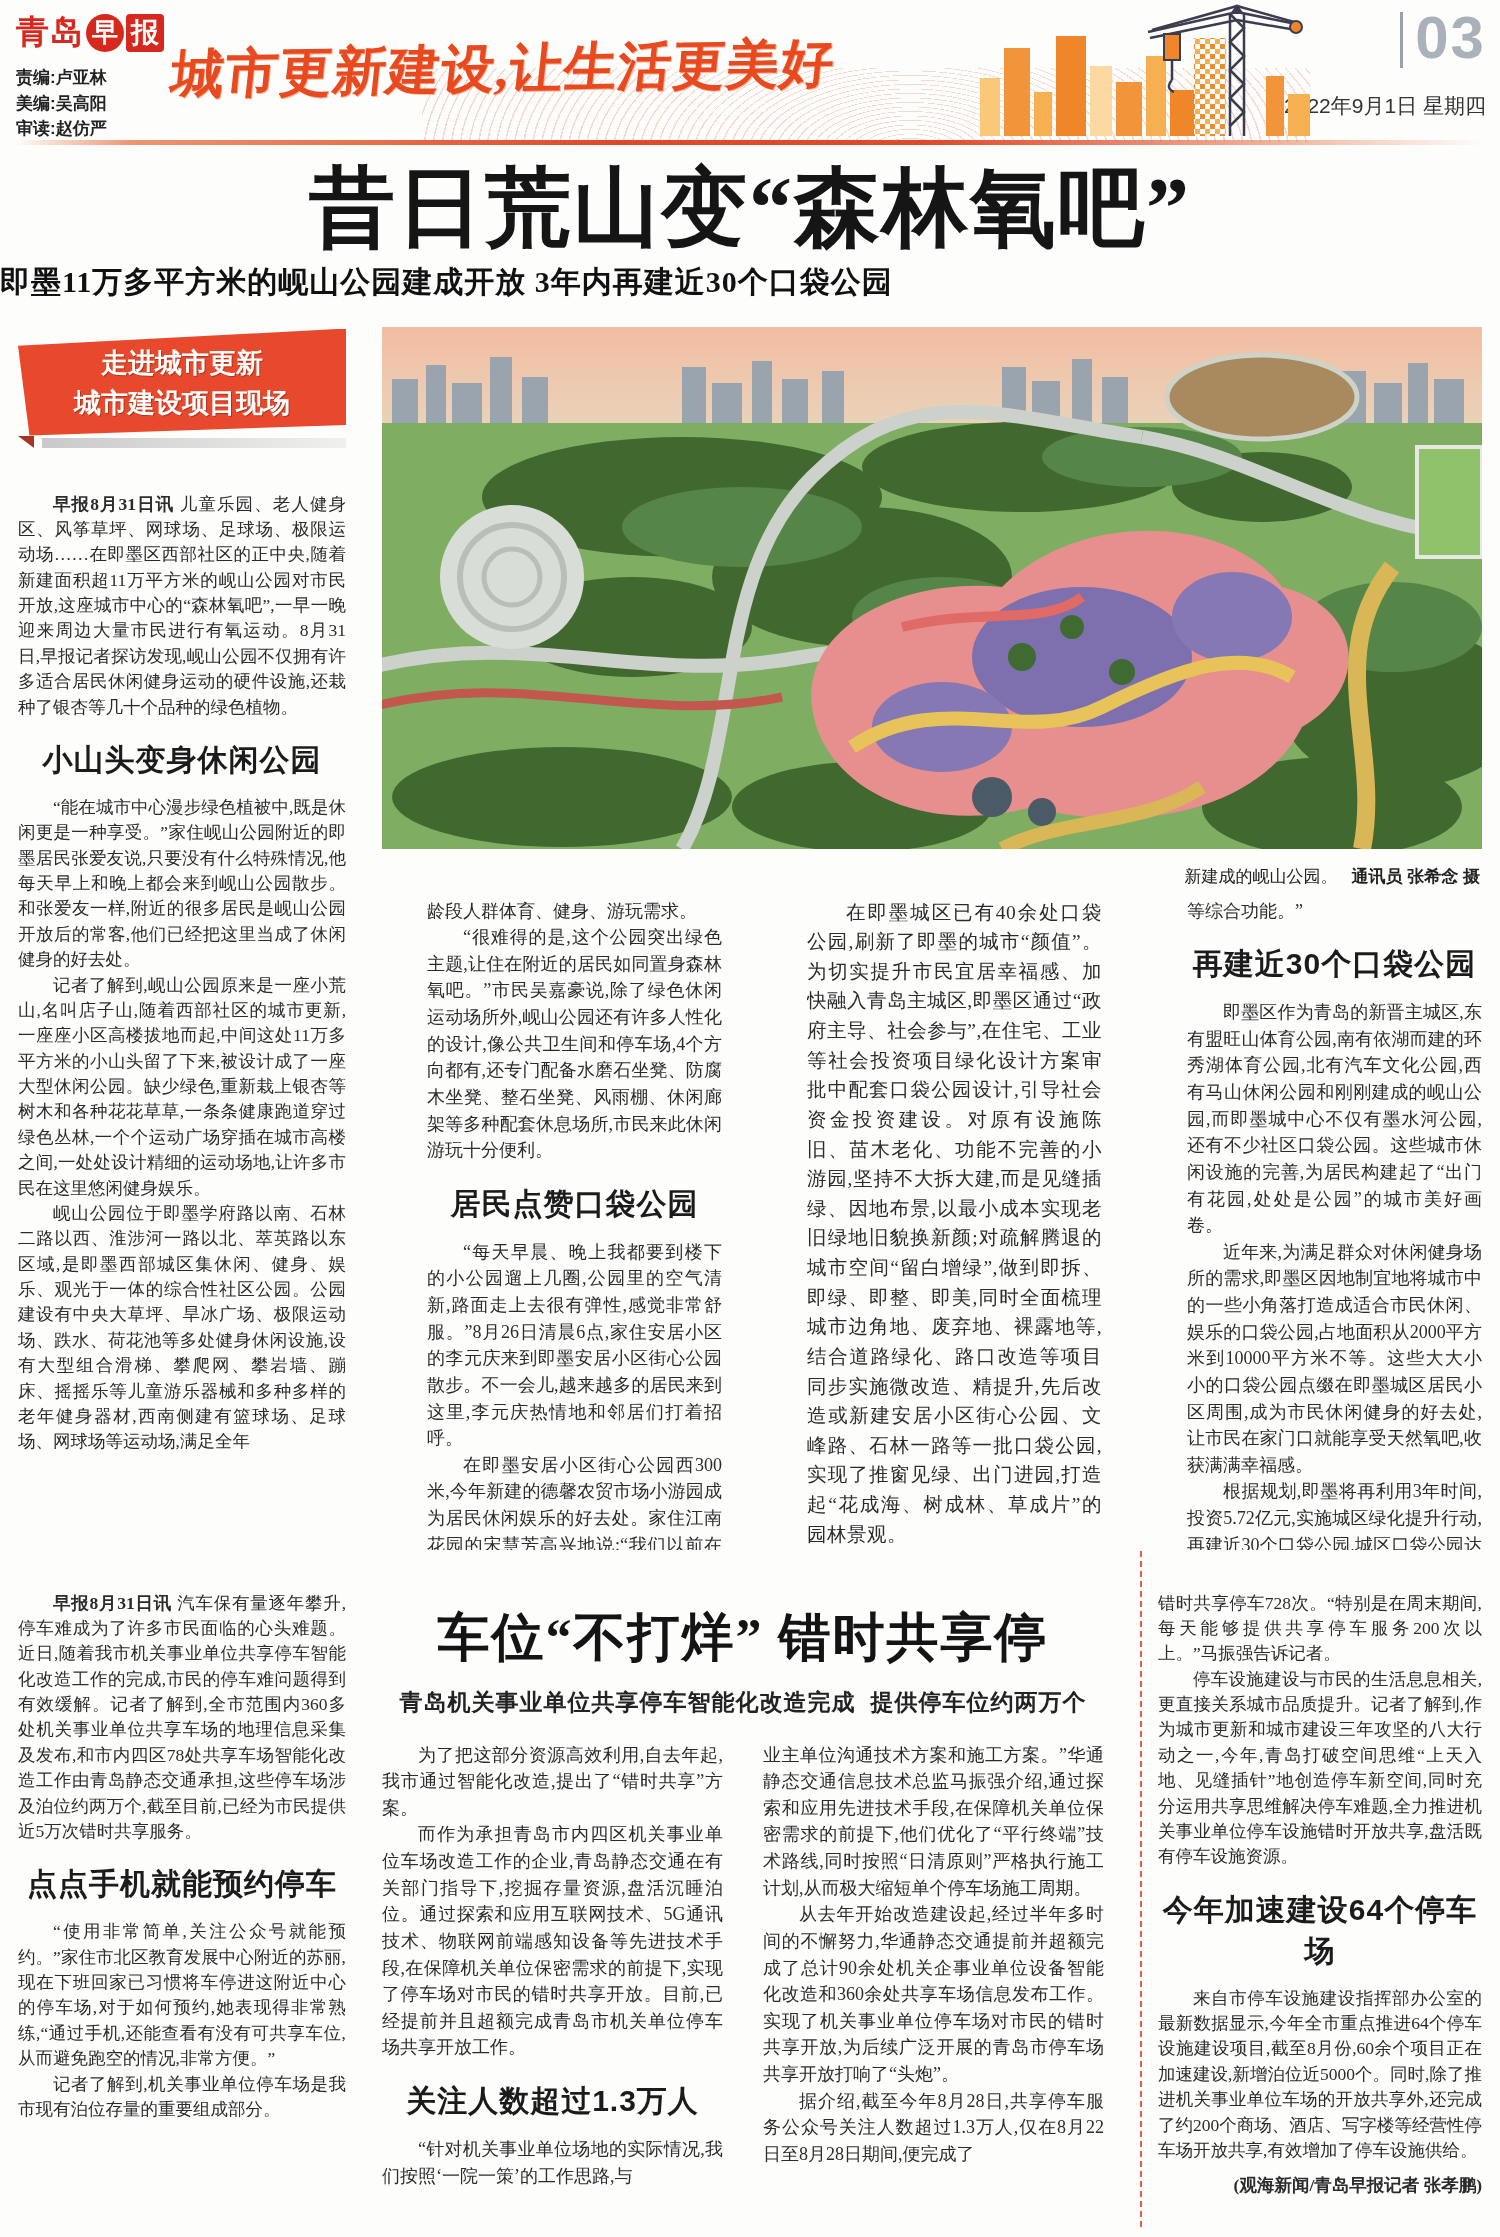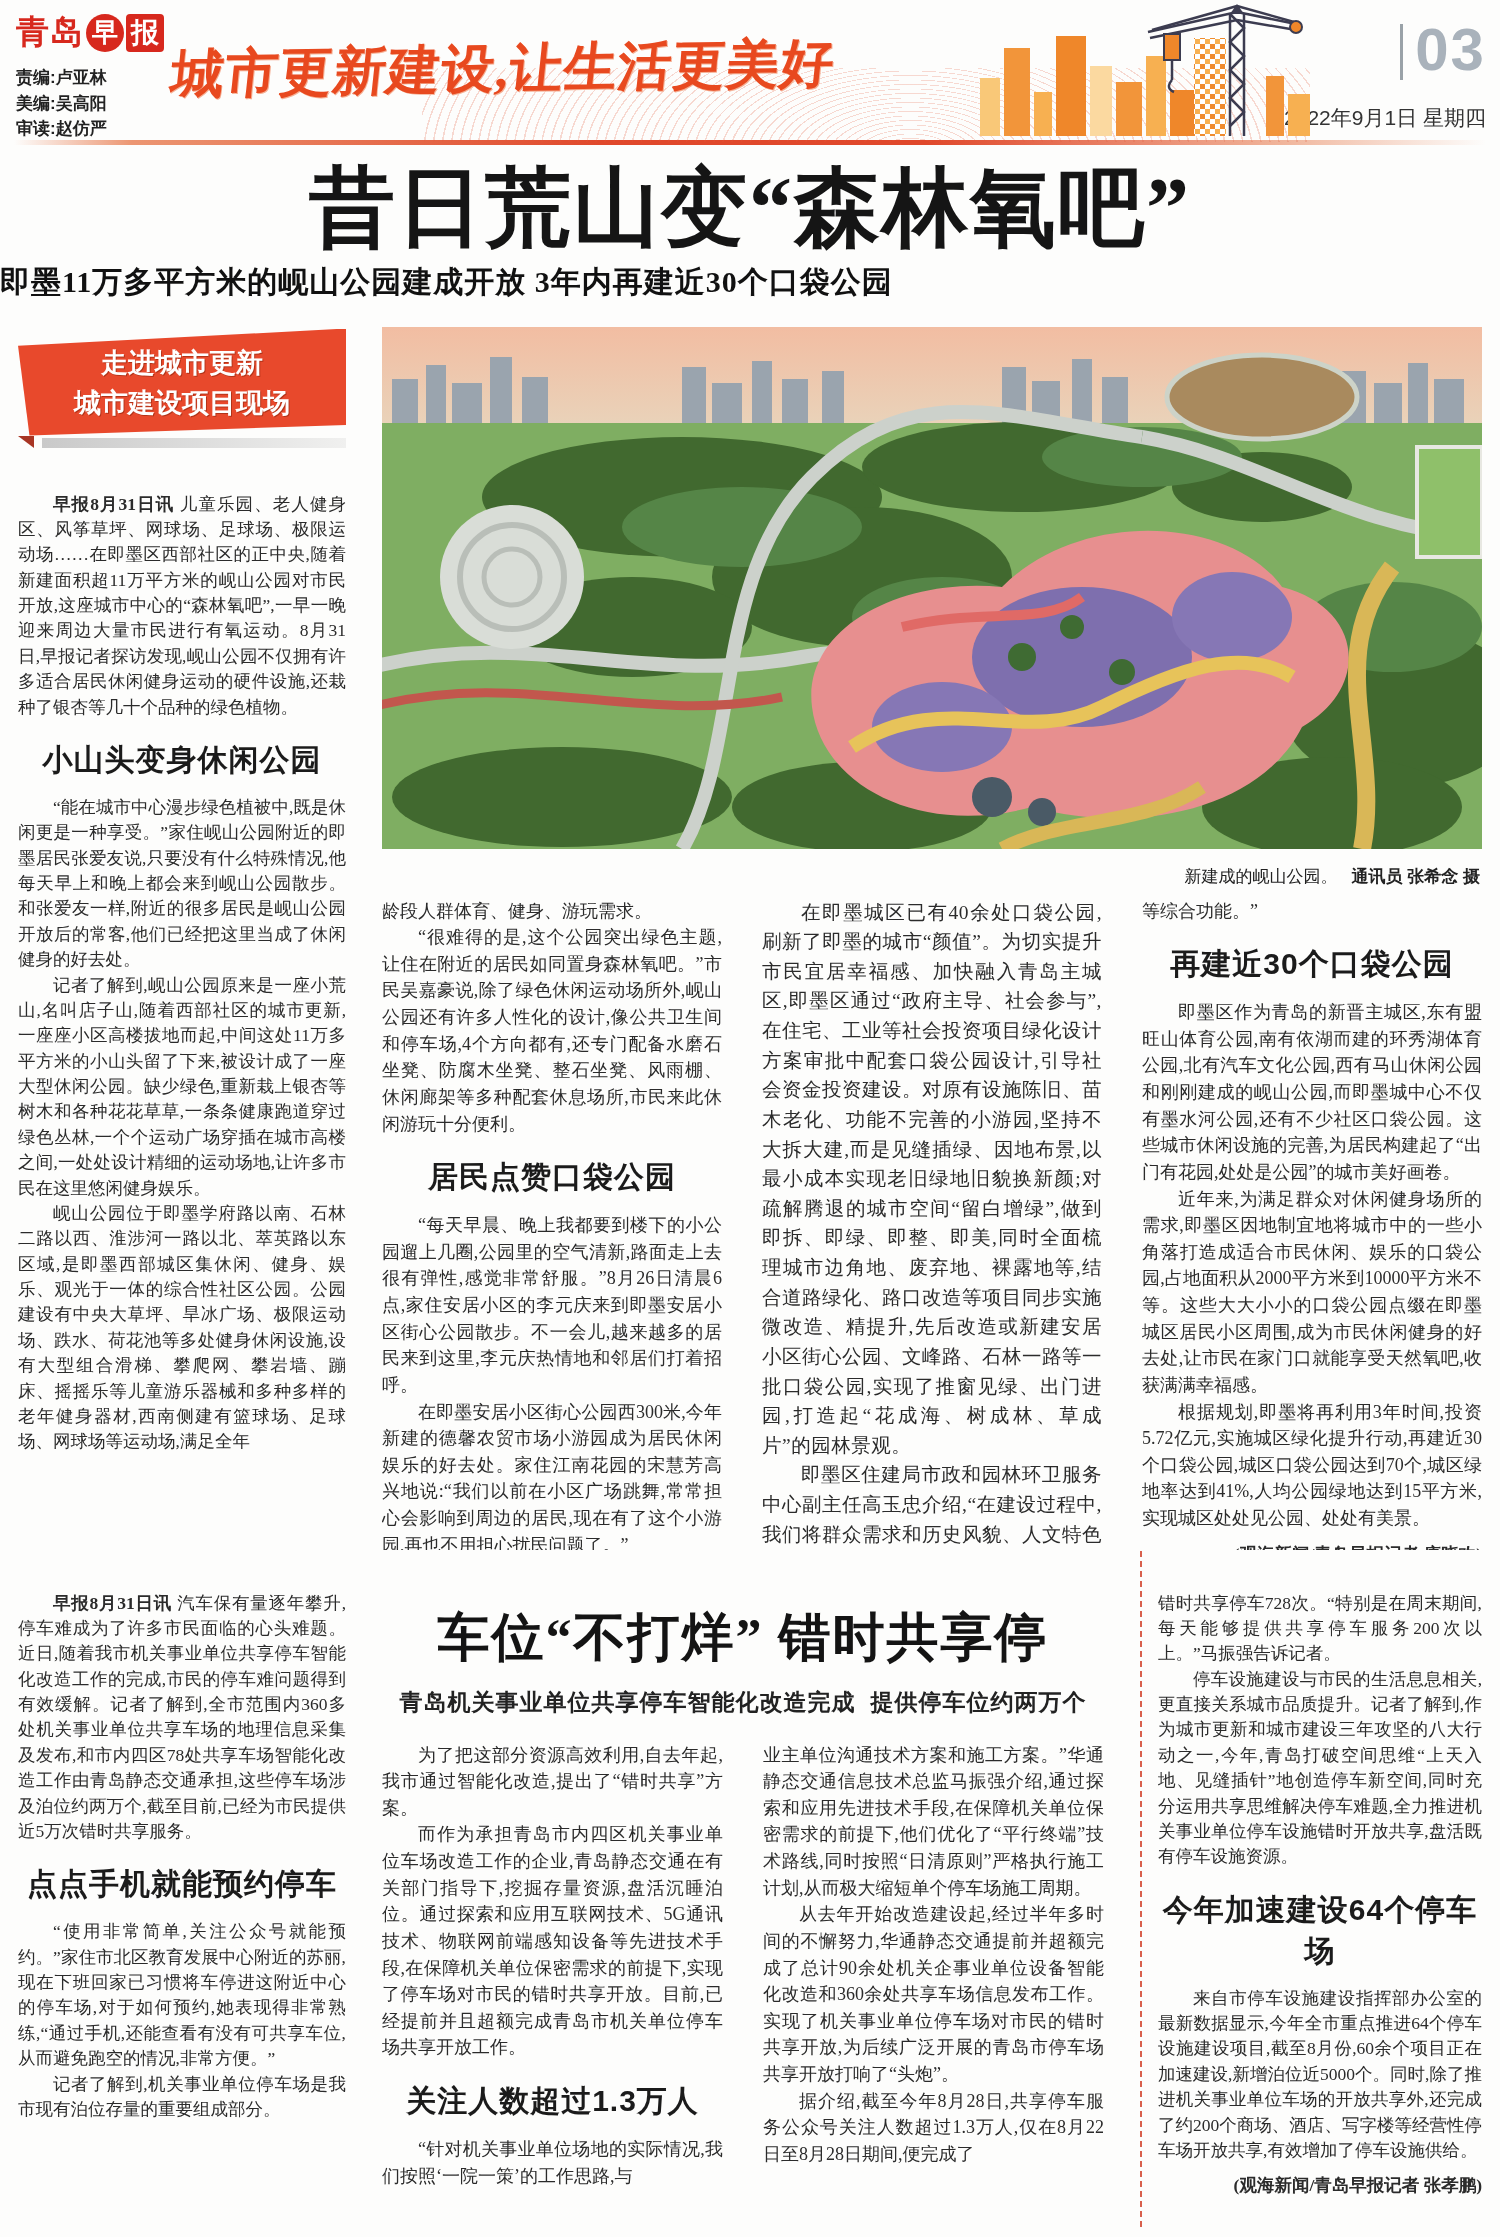--- a/index.html
+++ b/index.html
@@ -19,21 +19,21 @@
   .credits { margin-top:10px; font-size:17px; font-weight:600; color:#222; line-height:1.5;
              font-family:"Liberation Sans","DejaVu Sans",sans-serif; }
   .banner { position:absolute; left:172px; top:4px; right:250px; height:134px; }
   .banner-title { position:relative; z-index:3; margin-top:26px; font-size:53px; font-weight:900;
                   color:#e8491f; white-space:nowrap; transform:skewX(-7deg) rotate(-1deg);
                   text-shadow:1px 1px 0 #f5b095; letter-spacing:1px; }
   .skyline { position:absolute; right:-70px; top:0; width:340px; height:132px; z-index:2; }
   .arcs { position:absolute; left:250px; right:-60px; bottom:-4px; height:74px; z-index:1; opacity:.75;
           background:repeating-radial-gradient(ellipse 460px 230px at 55% 120%,
                     rgba(226,90,58,.30) 0 1.5px, transparent 1.5px 9px); }
-  .page-meta { position:absolute; right:14px; top:20px; text-align:right; }
+  .page-meta { position:absolute; right:14px; top:8px; text-align:right; }
   .pagenum-row { display:flex; justify-content:flex-end; align-items:flex-start; gap:12px; }
   .vbar { width:3px; height:56px; background:#9aa2a8; margin-top:4px; }
   .page-num { font-family:"Liberation Sans","DejaVu Sans",sans-serif; font-weight:900;
               font-size:60px; line-height:1; color:#a9b2bb; letter-spacing:2px; }
   .date-line { margin-top:24px; font-size:21px; color:#333; font-family:"Liberation Sans","DejaVu Sans",sans-serif; }
   .header-rule { height:5px; margin:0 14px;
       background:linear-gradient(90deg, rgba(240,170,140,0), #ec9672 8%, #e0482b 40%,
                  #e0482b 62%, #f0b49a 86%, rgba(240,170,140,0)); }
 
   
@@ -54,21 +54,21 @@
   .colA p.body-p:first-of-type { margin-top:44px; }
   .dateline { font-weight:700; }
   h3.sec { font-family:"Liberation Sans","DejaVu Sans",sans-serif; font-size:30px; font-weight:700;
            text-align:center; color:#1b1b1b; margin:20px 0 14px; letter-spacing:1px; }
   .lead-right { flex:1; display:flex; flex-direction:column; min-width:0; }
   .photo-wrap { height:522px; margin-top:14px; overflow:hidden; background:#6f9c55; }
   .photo-wrap svg { display:block; width:100%; height:100%; }
   .caption { text-align:right; font-size:17px; margin:16px 2px 0; color:#222; }
   .caption b { margin-left:14px; font-family:"Liberation Sans","DejaVu Sans",sans-serif; }
   .lead-cols { display:flex; gap:40px; margin-top:10px; height:652px; overflow:hidden; }
-  .lead-cols .ncol { flex:1; min-width:0; overflow:hidden; }
+  .lead-cols .ncol { flex:1; min-width:0; overflow:hidden;margin-left:45px; }
   .ncol p.body-p { font-size:18px; line-height:1.48; }
   .colC p.body-p { font-size:19.5px; line-height:1.52; letter-spacing:.5px; }
   p.cont { text-indent:0; }
   .byline { text-align:right; font-weight:700; font-size:17.5px; margin-top:10px; }
 
   
   .parking { display:flex; gap:36px; padding:0 18px; height:676px; overflow:hidden; }
   .parking .colA p.body-p:first-of-type { margin-top:40px; }
   .park-center { flex:1; min-width:0; }
   .park-headline { margin-top:52px; font-size:52px; font-weight:900; text-align:center;

